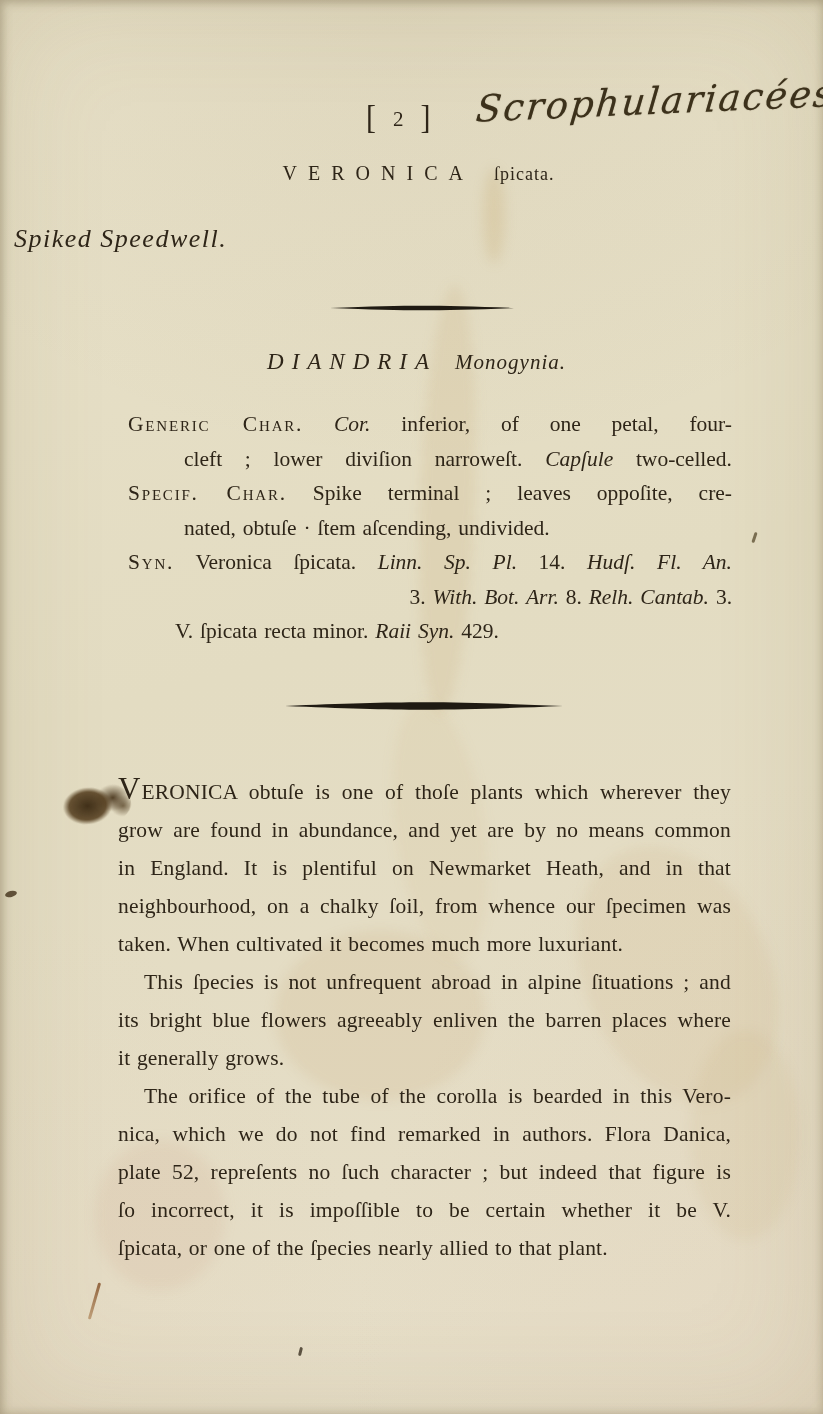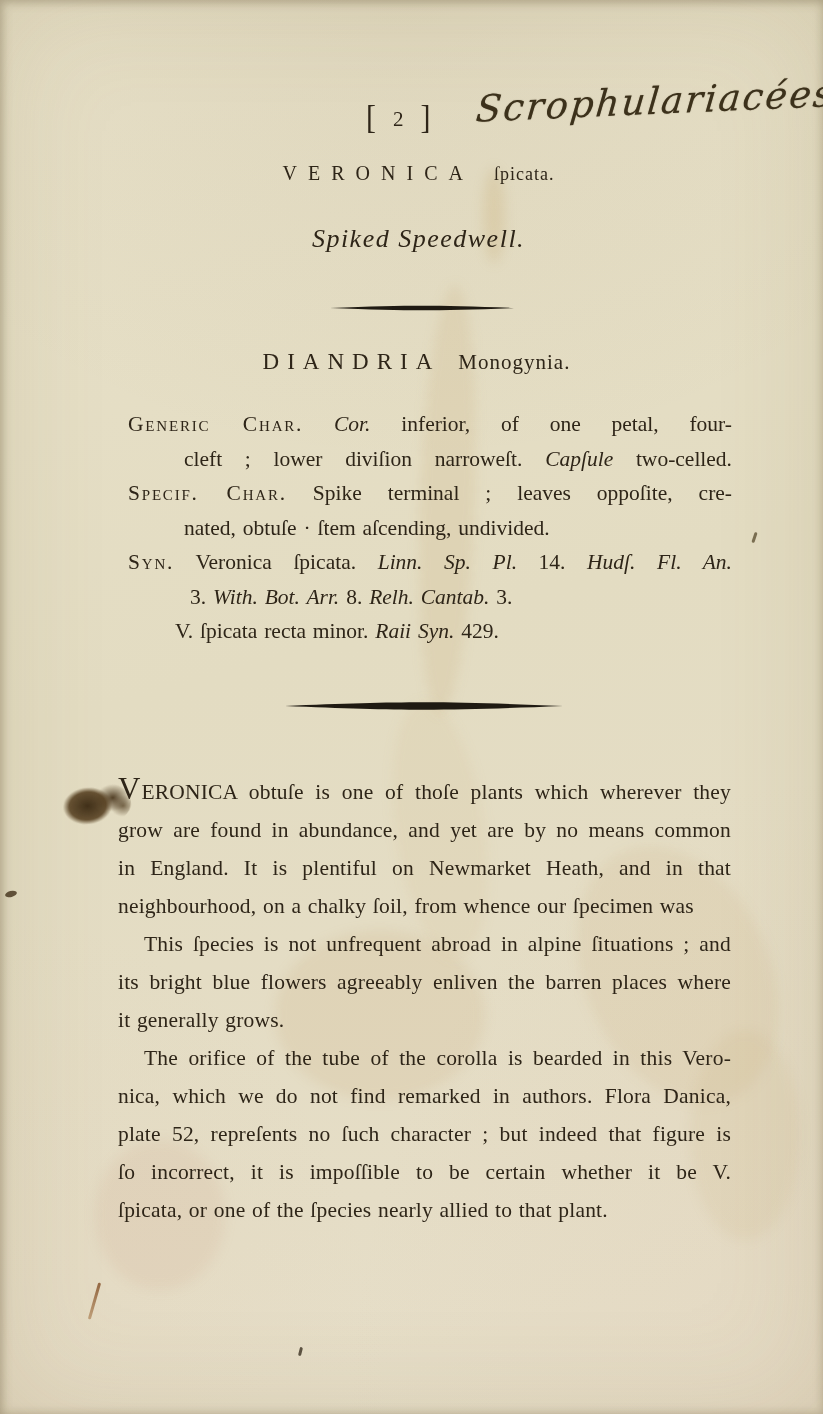--- a/index.html
+++ b/index.html
@@ -36,34 +36,34 @@
   .annotation{
     position:absolute;left:476px;top:80px;width:350px;
     font-family:"DejaVu Serif","Liberation Serif",serif;
     font-style:italic;font-size:37px;line-height:44px;letter-spacing:2px;
     color:#3c311b;transform:rotate(-2.5deg) skewX(-8deg);
     text-shadow:0 0 1px rgba(60,49,27,0.5);white-space:nowrap;
   }
   .title-line{position:absolute;left:0;top:162px;width:823px;text-align:center;padding-left:14px;box-sizing:border-box;white-space:nowrap;}
   .genus{font-size:20px;letter-spacing:11px;}
   .species{font-size:18px;letter-spacing:1px;margin-left:16px;}
-  .common-name{position:absolute;left:0;top:224px;width:823px;text-align:center;padding-left:14px;box-sizing:border-box;
+  .common-name{position:absolute;left:0;top:224px;width:823px;padding-left:14px;box-sizing:border-box;
     font-style:italic;font-size:26px;letter-spacing:1.5px;}
   .rule-thin{position:absolute;left:330px;top:298px;}
   .rule-thick{position:absolute;left:285px;top:697px;}
   .classification{position:absolute;left:0;top:349px;width:823px;text-align:center;padding-left:10px;box-sizing:border-box;white-space:nowrap;}
-  .class-name{font-size:23px;letter-spacing:8px;}
-  .order-name{font-size:21px;letter-spacing:1px;margin-left:14px;text-align:right;}
+  .class-name{font-style:italic;font-size:23px;letter-spacing:8px;}
+  .order-name{font-style:italic;font-size:21px;letter-spacing:1px;margin-left:14px;text-align:right;}
   
   .synopsis{position:absolute;left:128px;top:407px;width:604px;font-size:21.5px;line-height:34.5px;word-spacing:1.5px;}
   .syn-line{white-space:normal;}
   .syn-line.fill{text-align:justify;text-align-last:justify;}
   .ind1{padding-left:47px;}
   .ind2{padding-left:56px;}
-  .ind3{padding-left:62px;}
+  .ind3{padding-left:62px;text-align:right;}
   .seg-sc{font-variant:small-caps;letter-spacing:1.8px;}
   .seg-it{font-style:italic;}
   
   .body-text{position:absolute;left:118px;top:770px;width:613px;font-size:21.5px;line-height:38px;word-spacing:1px;letter-spacing:0.2px;}
   .bline{text-align:justify;text-align-last:justify;}
   .para .bline:last-child{text-align-last:left;}
   .para.indent-first .bline:first-child{text-indent:26px;}
   .para.drop-cap .bline:first-child::first-letter{font-size:31px;letter-spacing:1px;}
   
   .ink-blot{
@@ -140,20 +140,21 @@
       <path class="rule-fill" d="M0,5 C58,2.6 100,1.3 139,1.3 C178,1.3 222,2.7 278,5 C222,7.3 178,8.7 139,8.7 C100,8.7 58,7.4 0,5 Z"></path>
     </svg>
   </div>
 
   <div class="body-text">
       <div class="para drop-cap">
         <div class="bline">VERONICA obtuſe is one of thoſe plants which wherever they</div>
         <div class="bline">grow are found in abundance, and yet are by no means common</div>
         <div class="bline">in England. It is plentiful on Newmarket Heath, and in that</div>
         <div class="bline">neighbourhood, on a chalky ſoil, from whence our ſpecimen was</div>
+        <div class="bline">taken. When cultivated it becomes much more luxuriant.</div>
       </div>
       <div class="para indent-first">
         <div class="bline">This ſpecies is not unfrequent abroad in alpine ſituations ; and</div>
         <div class="bline">its bright blue flowers agreeably enliven the barren places where</div>
         <div class="bline">it generally grows.</div>
       </div>
       <div class="para indent-first">
         <div class="bline">The orifice of the tube of the corolla is bearded in this Vero-</div>
         <div class="bline">nica, which we do not find remarked in authors. Flora Danica,</div>
         <div class="bline">plate 52, repreſents no ſuch character ; but indeed that figure is</div>

